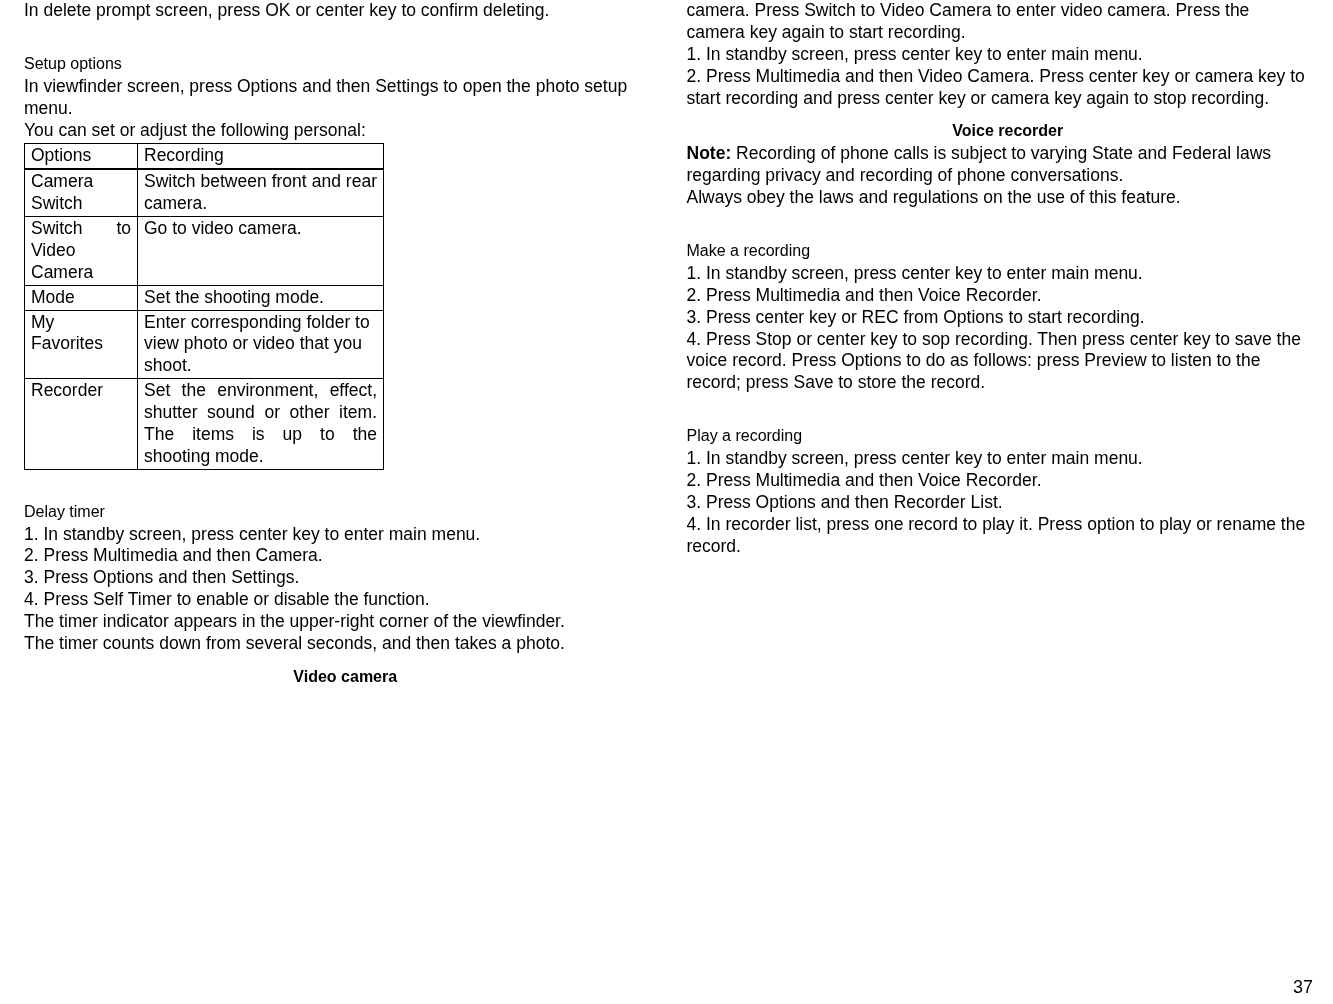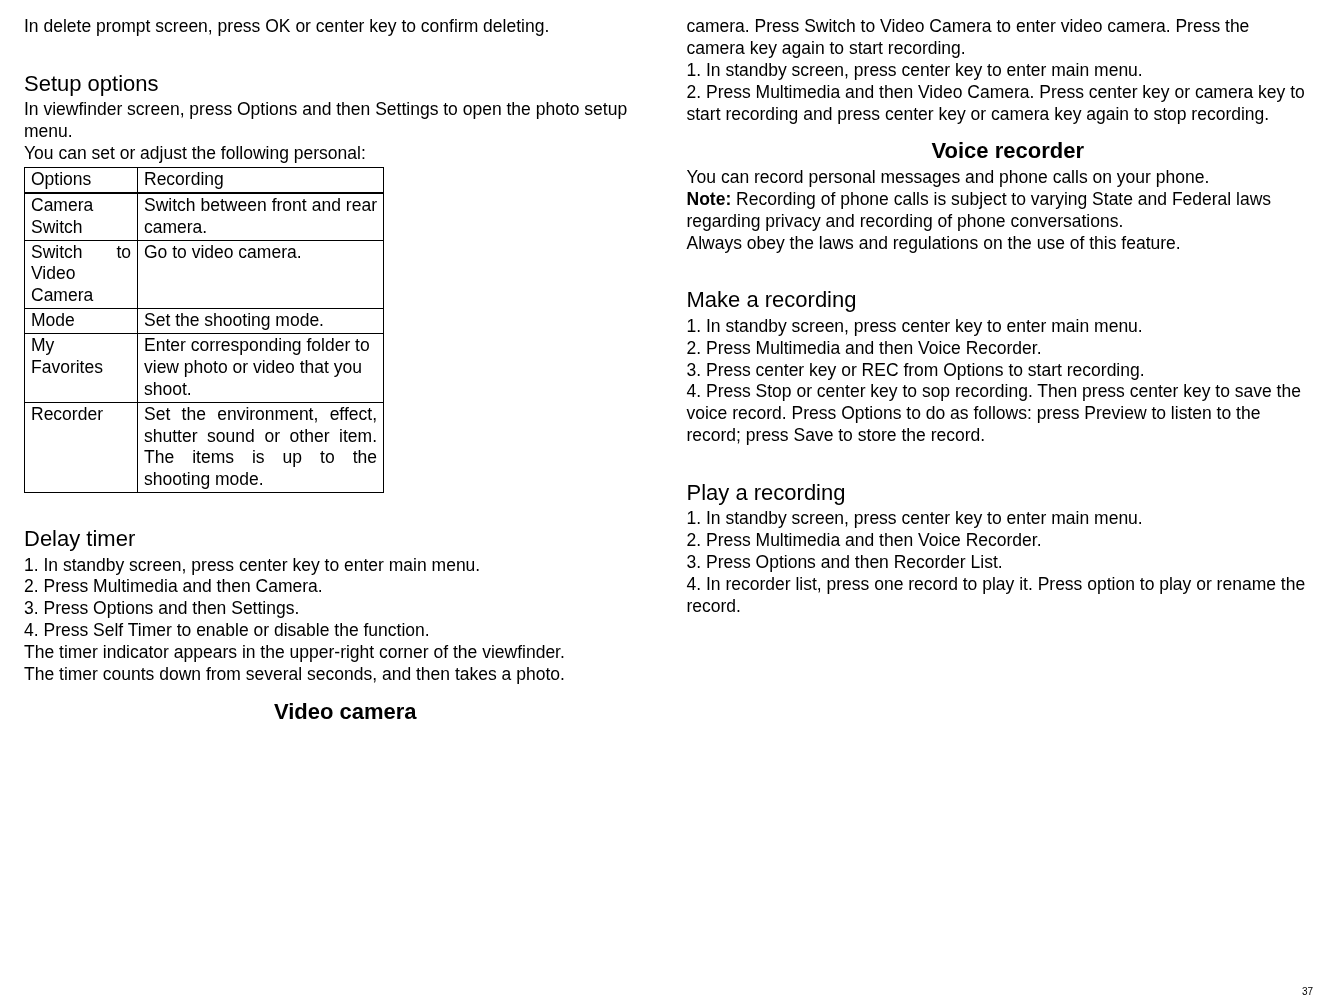--- a/index.html
+++ b/index.html
@@ -14,26 +14,26 @@
     height: 1004px;
     overflow: hidden;
     position: relative;
   }
   .page {
     display: flex;
     padding: 0 14px;
   }
   .col {
     width: 640px;
-    padding: 16px 10px;
+    padding: 0 10px;
   }
   .col-left { }
   .col-right { padding-left: 30px; }
   h2 {
-    font-size: 22px;
+    font-size: 16px;
     font-weight: normal;
     margin: 10px 0 2px 0;
   }
   h2.bold {
     font-weight: bold;
     margin: 12px 0 2px 20px;
     text-align: center;
   }
   p { margin: 0 0 0 0; }
   table {
@@ -52,21 +52,21 @@
   thead th {
     border-bottom: 2px solid #000;
     border-radius: 6px;
   }
   td.opt { width: 100px; }
   .justify { text-align: justify; }
   .pagenum {
     position: absolute;
     right: 20px;
     bottom: 6px;
-    font-size: 10px;
+    font-size: 18px;
   }
 </style>
 </head>
 <body>
 
 <div class="page">
 
   <div class="col col-left">
     <p>In delete prompt screen, press OK or center key to confirm deleting.</p>
     <br>
@@ -116,21 +116,20 @@
 
     <h2 class="bold">Video camera</h2>
   </div>
 
   <div class="col col-right">
     <p>camera. Press Switch to Video Camera to enter video camera. Press the camera key again to start recording.</p>
     <p>1. In standby screen, press center key to enter main menu.</p>
     <p>2. Press Multimedia and then Video Camera. Press center key or camera key to start recording and press center key or camera key again to stop recording.</p>
 
     <h2 class="bold">Voice recorder</h2>
-    <p>You can record personal messages and phone calls on your phone.</p>
     <p>
       <b>Note:</b><span> Recording of phone calls is subject to varying State and Federal laws regarding privacy and recording of phone conversations.</span>
     </p>
     <p>Always obey the laws and regulations on the use of this feature.</p>
 
     <br>
     <h2>Make a recording</h2>
     <p>1. In standby screen, press center key to enter main menu.</p>
     <p>2. Press Multimedia and then Voice Recorder.</p>
     <p>3. Press center key or REC from Options to start recording.</p>

